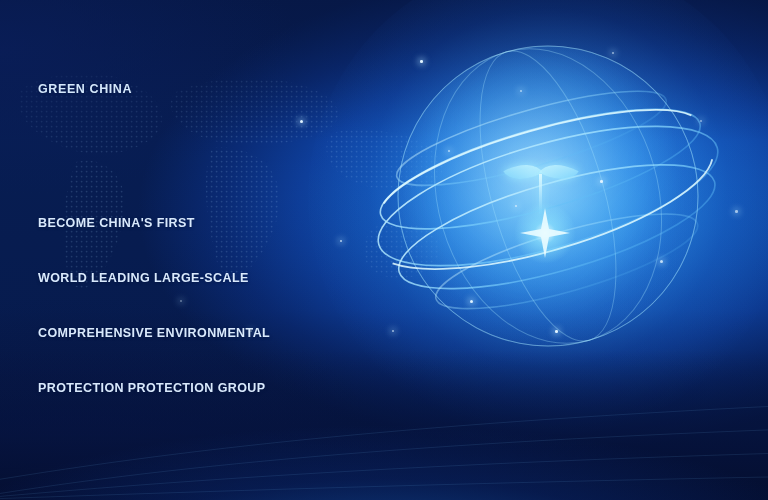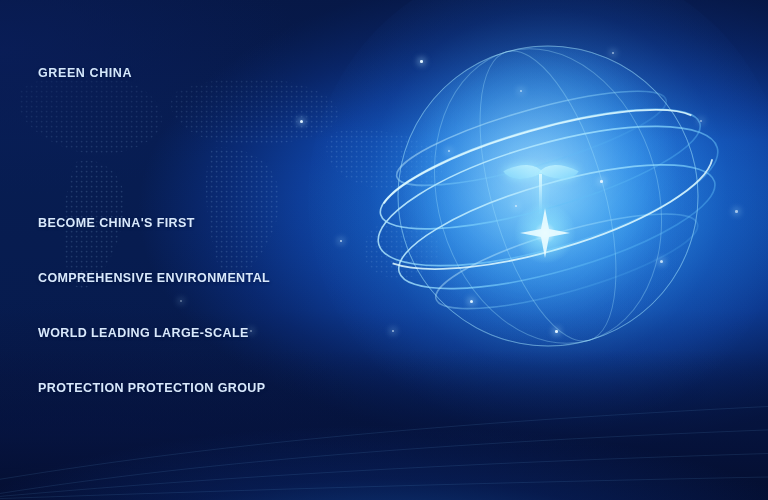--- a/index.html
+++ b/index.html
@@ -111,21 +111,21 @@
     background:
       radial-gradient(ellipse 80% 120% at 50% 140%, rgba(30,120,230,0.55) 0%, rgba(14,60,160,0.25) 45%, rgba(6,24,80,0.0) 75%),
       linear-gradient(180deg, rgba(4,16,56,0.0) 0%, rgba(5,18,60,0.55) 55%, rgba(4,14,48,0.88) 100%);
   }
   .horizon-lines { position: absolute; left: 0; bottom: 0; width: 100%; height: 130px; opacity: 0.5; }
 
   
   .en-top {
     position: absolute;
     left: 38px;
-    top: 60px;
+    top: 76px;
     letter-spacing: 0.6px;
   }
   .en-top .line {
     color: #d4e7fb;
     font-size: 12.5px;
     font-weight: bold;
     line-height: 27px;
     text-shadow: 0 1px 3px rgba(0,20,60,0.6);
   }
   .en-mid {
@@ -278,19 +278,19 @@
       <path d="M-40,130 C240,120 500,112 820,106"></path>
     </g>
   </svg>
 
   <div class="en-top">
     <div class="line">GREEN CHINA</div>
   </div>
 
   <div class="en-mid">
     <div class="line">BECOME CHINA'S FIRST</div>
+    <div class="line">WORLD LEADING LARGE-SCALE</div>
     <div class="line">COMPREHENSIVE ENVIRONMENTAL</div>
-    <div class="line">WORLD LEADING LARGE-SCALE</div>
     <div class="line">PROTECTION PROTECTION GROUP</div>
   </div>
 
 
 </div>
 
 </body></html>

